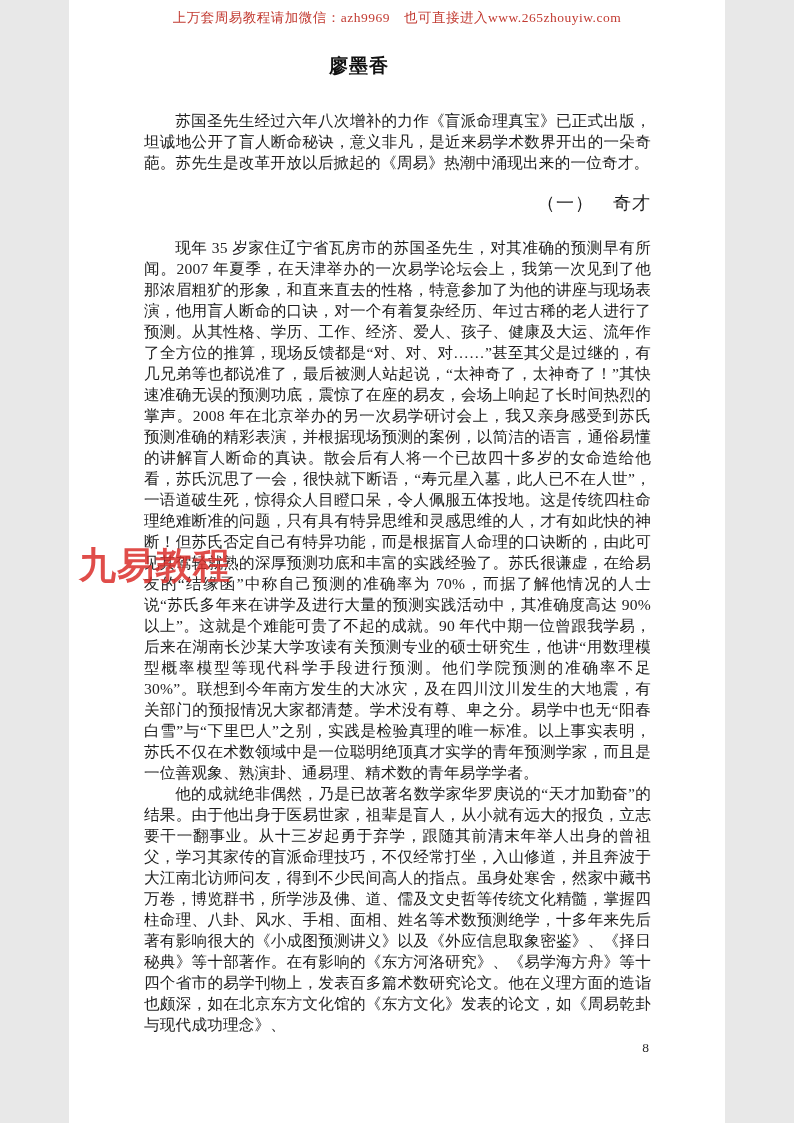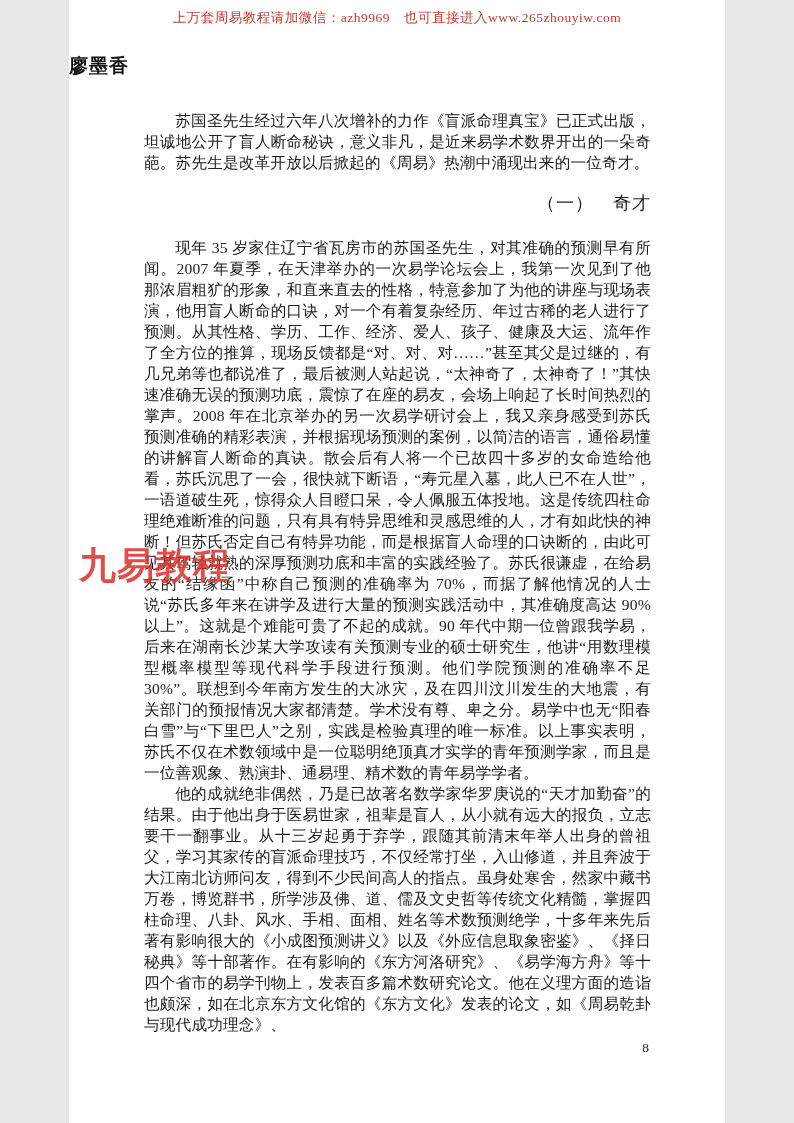--- a/index.html
+++ b/index.html
@@ -27,21 +27,21 @@
     text-align: center;
     font-size: 29px;
     font-weight: 700;
     letter-spacing: 2px;
     color: #111111;
     font-family: "Liberation Sans", "DejaVu Sans", sans-serif;
   }
   .author {
     margin-top: 26px;
     padding-right: 76px;
-    text-align: left;
+    text-align: center;
     font-size: 19px;
     font-weight: 700;
     letter-spacing: 1px;
     color: #111111;
     font-family: "Liberation Sans", "DejaVu Sans", sans-serif;
   }
   .body-block {
     margin-top: 31px;
     padding-left: 75px;
     padding-right: 74px;

